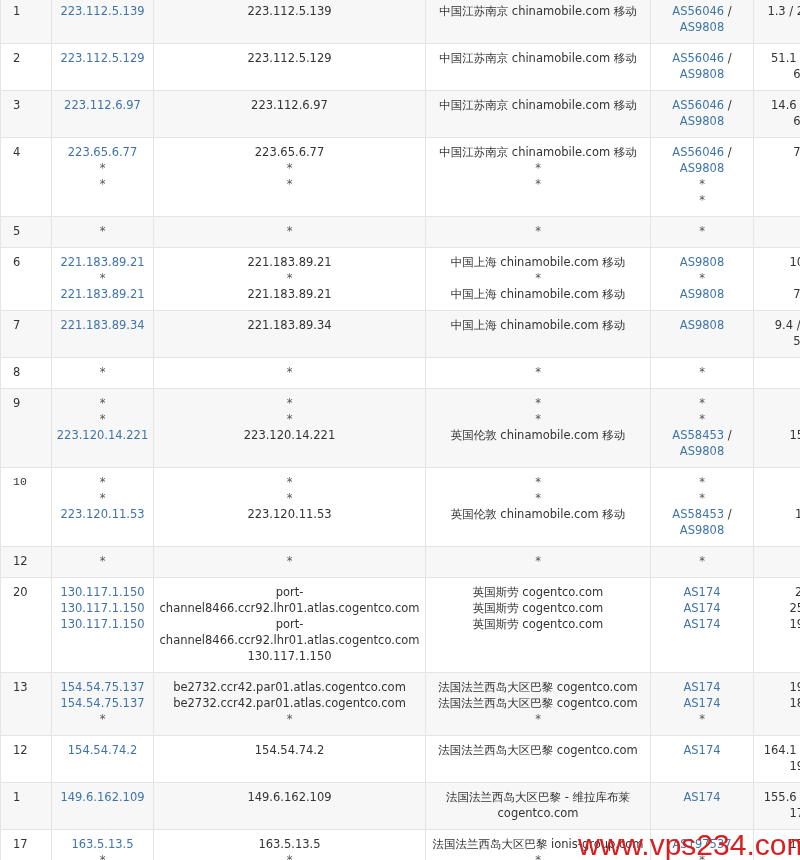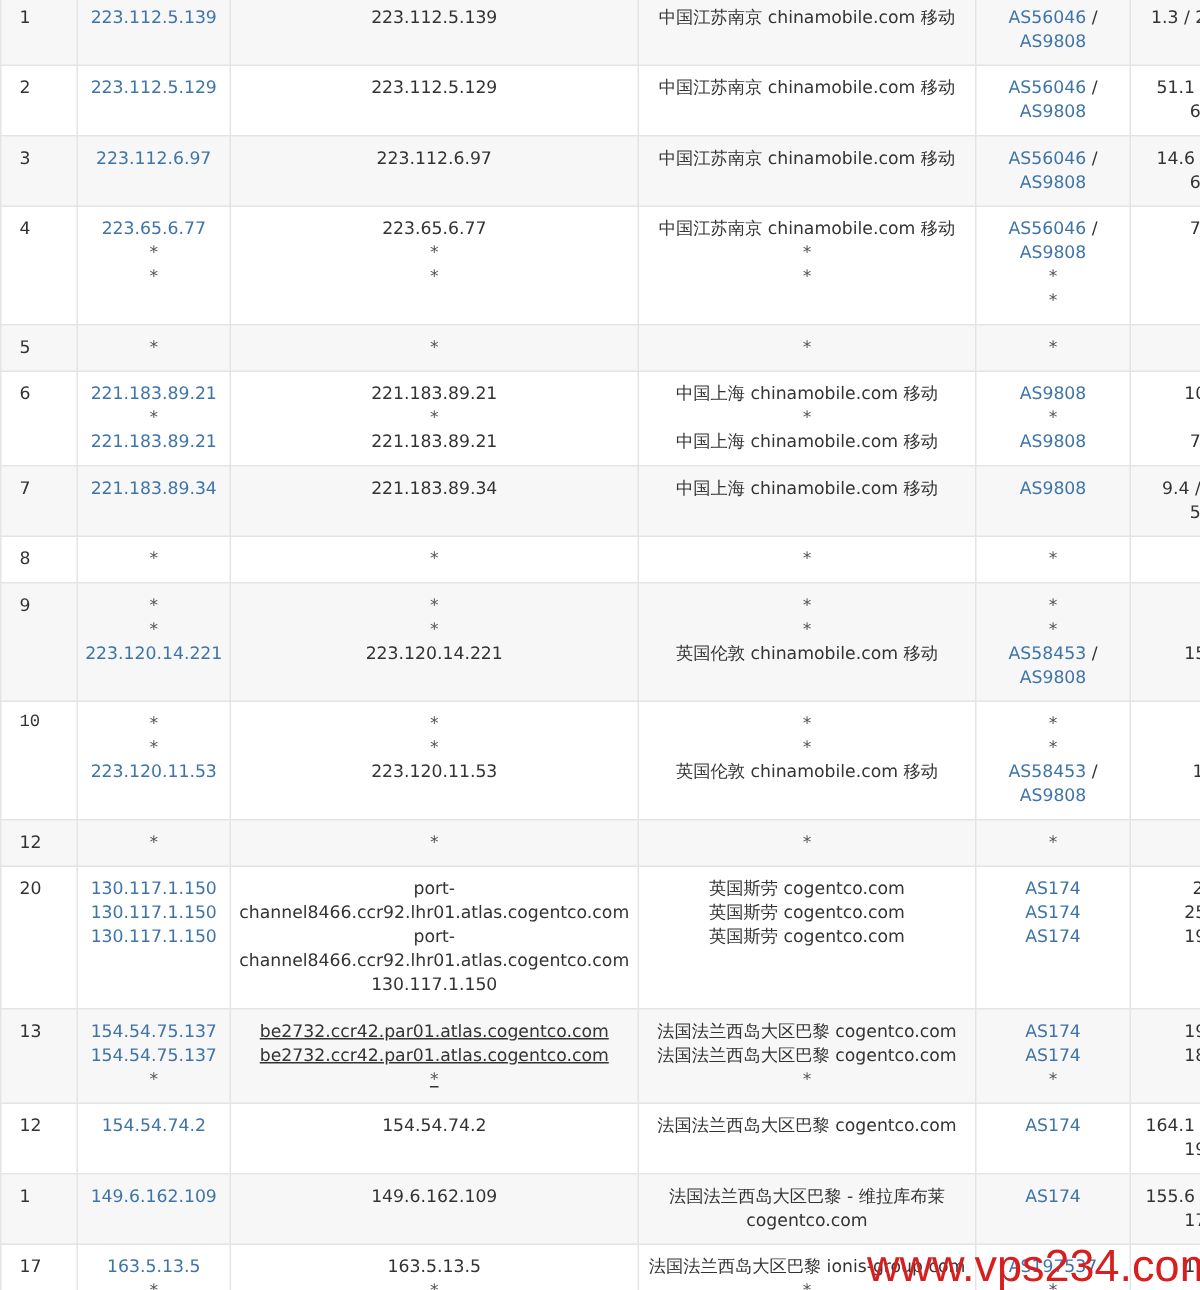--- a/index.html
+++ b/index.html
@@ -297,21 +297,21 @@
           <span class="line">199.6</span>
         </td>
       </tr>
       <tr style="height: 60px;">
         <td class="hop" style="width: 34px;"><span>13</span></td>
         <td class="ip" style="width: 93px;">
           <span class="line ip-link">154.54.75.137</span>
           <span class="line ip-link">154.54.75.137</span>
           <span class="line star">*</span>
         </td>
-        <td class="host" style="width: 263px; text-decoration: underline;">
+        <td class="host" style="width: 263px;">
           <span class="line">be2732.ccr42.par01.atlas.cogentco.com</span>
           <span class="line">be2732.ccr42.par01.atlas.cogentco.com</span>
           <span class="line star">*</span>
         </td>
         <td class="loc" style="width: 216px;">
           <span class="line">法国法兰西岛大区巴黎 cogentco.com</span>
           <span class="line">法国法兰西岛大区巴黎 cogentco.com</span>
           <span class="line star">*</span>
         </td>
         <td class="asn" style="width: 94px;">

